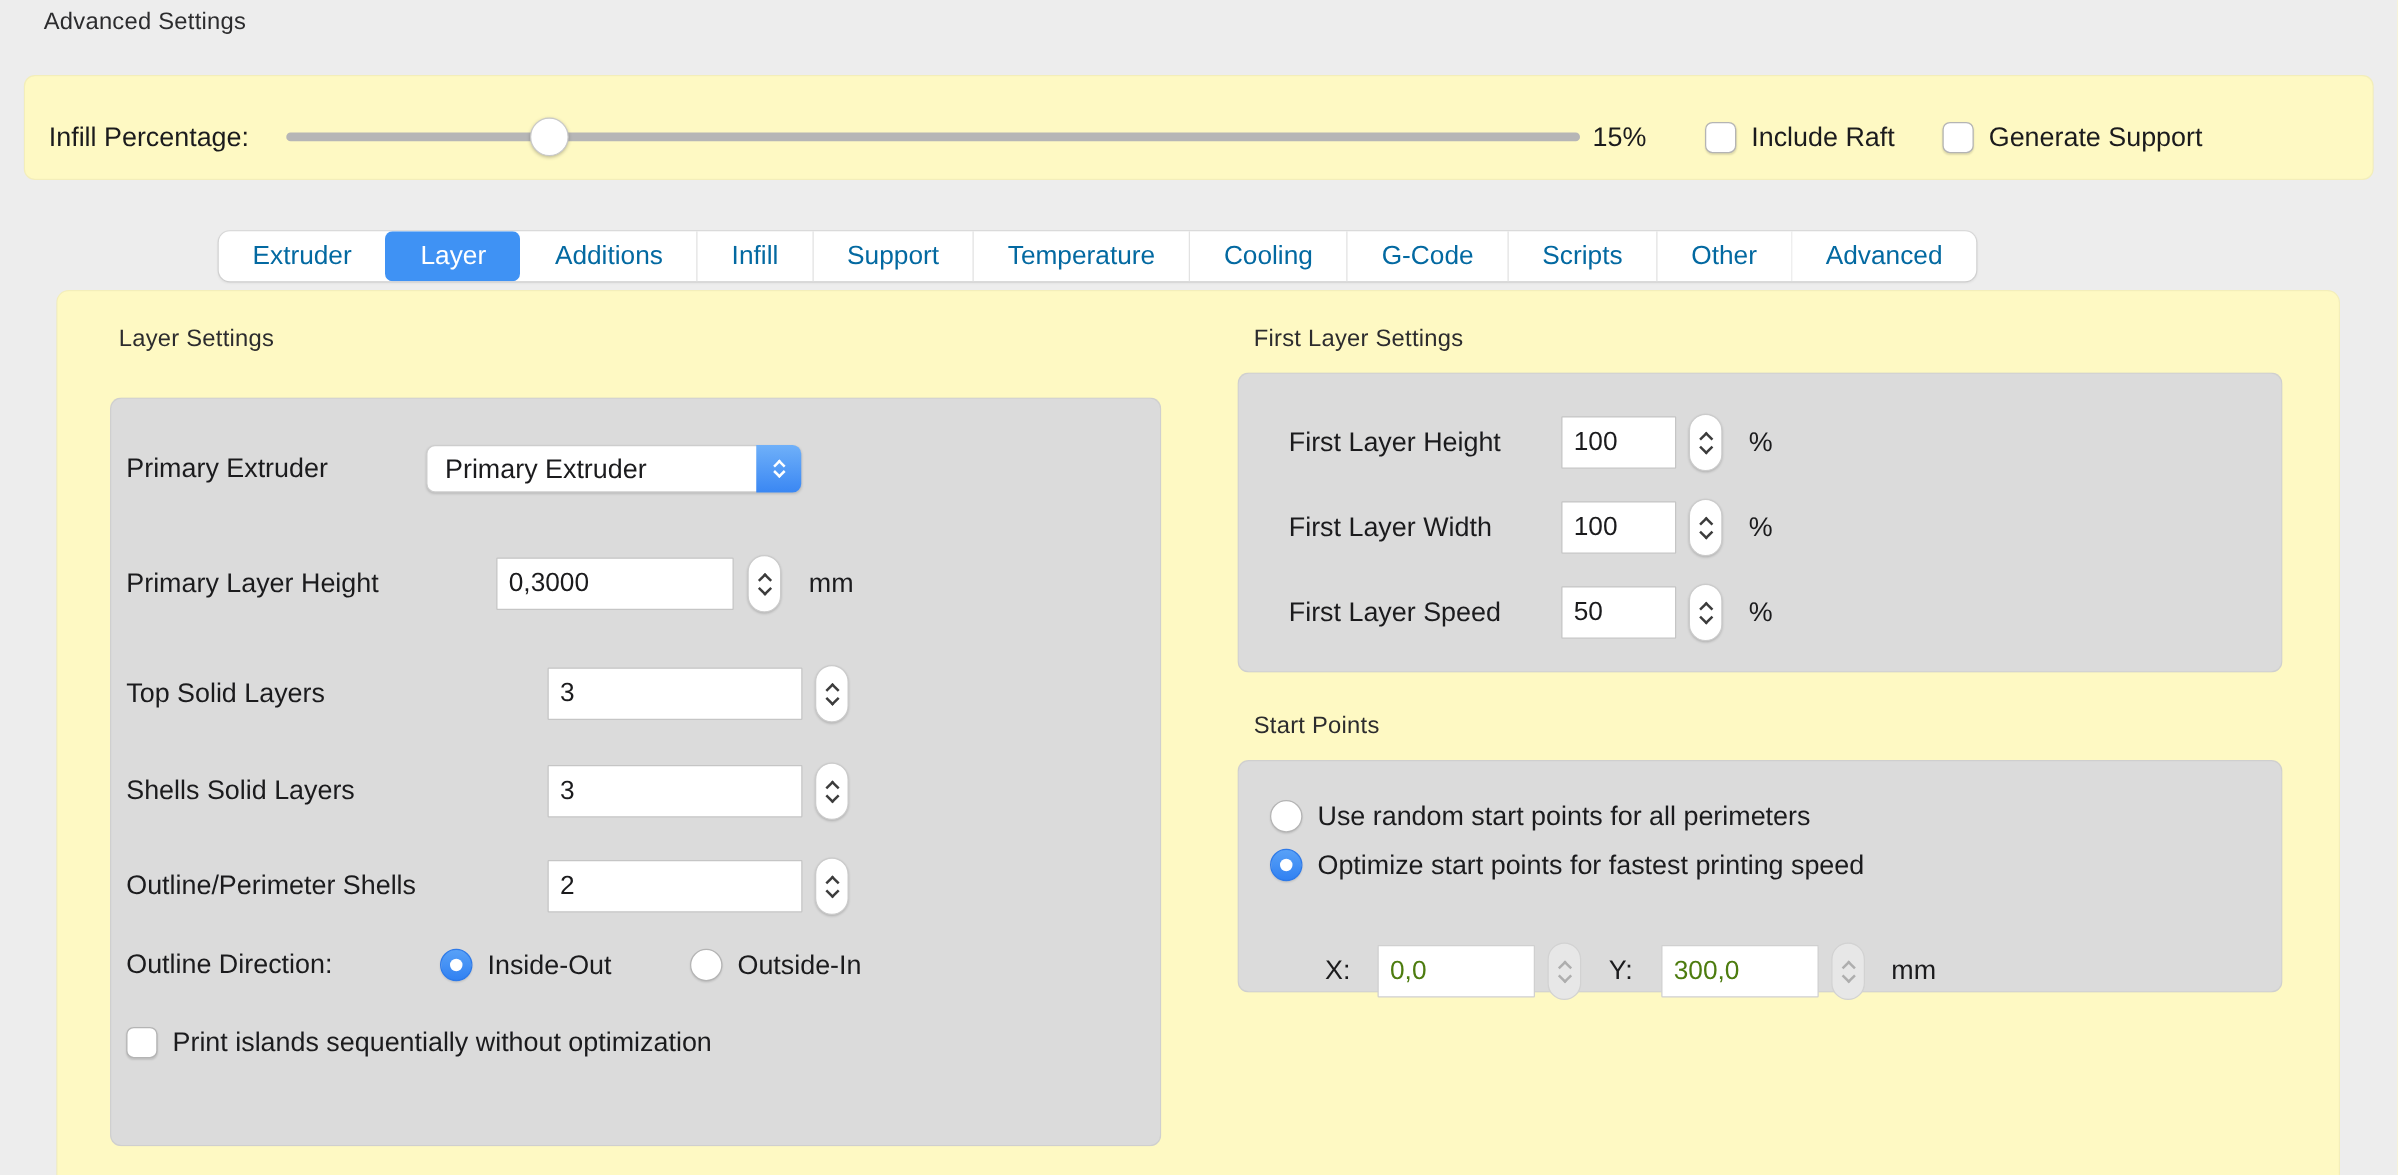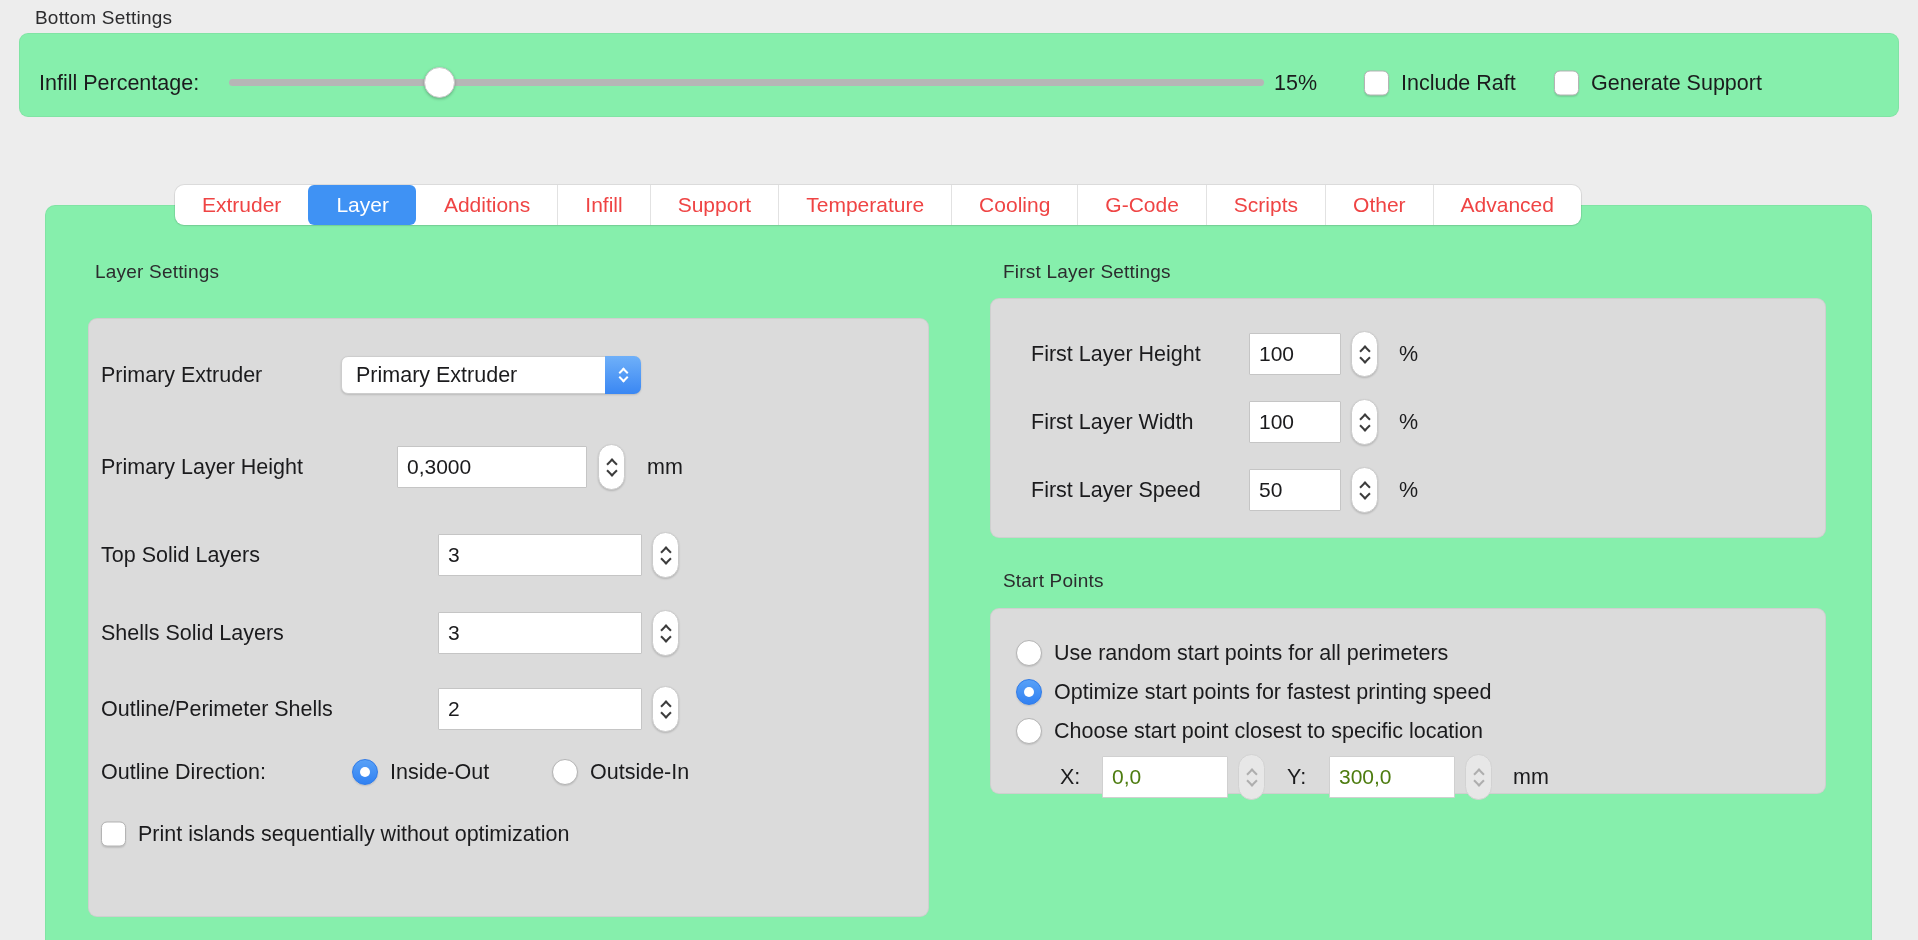--- a/index.html
+++ b/index.html
@@ -13,23 +13,23 @@
   }
   .page{position:relative;width:1918px;height:940px;}
 
   .section-label{
     position:absolute;font-size:19px;color:#2c2c2e;letter-spacing:.2px;
   }
   .lbl{font-size:21.5px;color:#1b1b1d;white-space:nowrap;}
 
   
   .panel{
-    position:absolute;background:#86efac;
+    position:absolute;background:#fef9c3;
     border:1px solid rgba(0,0,0,0.045);
-    border-radius:9px;box-sizing:border-box;
+    border-radius:9px;box-sizing:border-box;margin-top:27px;
   }
   .top-panel{left:19px;top:33px;width:1880px;height:84px;}
   .main-panel{left:45px;top:205px;width:1827px;height:760px;border-radius:10px;}
   .groupbox{
     position:absolute;background:#dbdbdb;
     border:1px solid rgba(0,0,0,0.05);
     border-radius:9px;box-sizing:border-box;
   }
   .abs{position:absolute;transform:translateY(-50%);display:flex;align-items:center;}
 
@@ -69,21 +69,21 @@
   
   .tabbar{
     position:absolute;left:175px;top:185px;height:40px;
     display:inline-flex;align-items:stretch;
     background:#ffffff;border-radius:9px;
     box-shadow:0 0 0 1px rgba(0,0,0,0.07),0 1px 2px rgba(0,0,0,0.08);
     z-index:3;
   }
   .tab{
     display:flex;align-items:center;justify-content:center;
-    padding:0 27px;font-size:21px;color:#ef4444;cursor:default;
+    padding:0 27px;font-size:21px;color:#0369a1;cursor:default;
     border-left:1px solid #e2e2e2;white-space:nowrap;
   }
   .tab:first-child{border-left:none;border-radius:9px 0 0 9px;}
   .tab:last-child{border-radius:0 9px 9px 0;}
   .tab.selected{
     background:#3f92f4;color:#ffffff;border-radius:6px;border-left-color:transparent;
   }
   .tab.selected + .tab{border-left-color:transparent;}
 
   
@@ -119,21 +119,21 @@
     background:linear-gradient(180deg,#6fb0f9,#3a87f3);
     display:flex;flex-direction:column;align-items:center;justify-content:center;gap:4px;
   }
   .combo-cap .chev{border-color:#ffffff;width:7px;height:7px;border-width:0 2.4px 2.4px 0;}
 </style>
 </head>
 <body>
 
 <div class="page">
 
-  <div class="section-label" style="left:35px;top:7px;">Bottom Settings</div>
+  <div class="section-label" style="left:35px;top:7px;">Advanced Settings</div>
 
   <div class="panel top-panel">
     <span class="lbl abs" style="left:19px;top:49px;">Infill Percentage:</span>
 
     <div class="slider-track" style="left:209px;top:45px;width:1035px;"></div>
     <div class="slider-thumb" style="left:404px;top:33px;"></div>
 
     <span class="lbl abs" style="left:1254px;top:49px;">15%</span>
 
     <div class="abs" style="left:1344px;top:49px;">
@@ -254,24 +254,20 @@
   <div class="groupbox" style="left:990px;top:608px;width:836px;height:186px;">
 
     <div class="abs" style="left:25px;top:44px;">
       <span class="radio"></span>
       <span class="lbl ck-gap">Use random start points for all perimeters</span>
     </div>
     <div class="abs" style="left:25px;top:83px;">
       <span class="radio on"></span>
       <span class="lbl ck-gap">Optimize start points for fastest printing speed</span>
     </div>
-    <div class="abs" style="left:25px;top:122px;">
-      <span class="radio"></span>
-      <span class="lbl ck-gap">Choose start point closest to specific location</span>
-    </div>
 
     <span class="lbl abs" style="left:69px;top:168px;">X:</span>
     <input class="field disabled abs" style="left: 111px; top: 168px; width: 126px;" disabled="" value="0,0">
     <div class="stepper disabled abs" style="left:247px;top:168px;">
       <span class="chev up"></span>
       <span class="chev down"></span>
     </div>
     <span class="lbl abs" style="left:296px;top:168px;">Y:</span>
     <input class="field disabled abs" style="left: 338px; top: 168px; width: 126px;" disabled="" value="300,0">
     <div class="stepper disabled abs" style="left:474px;top:168px;">

